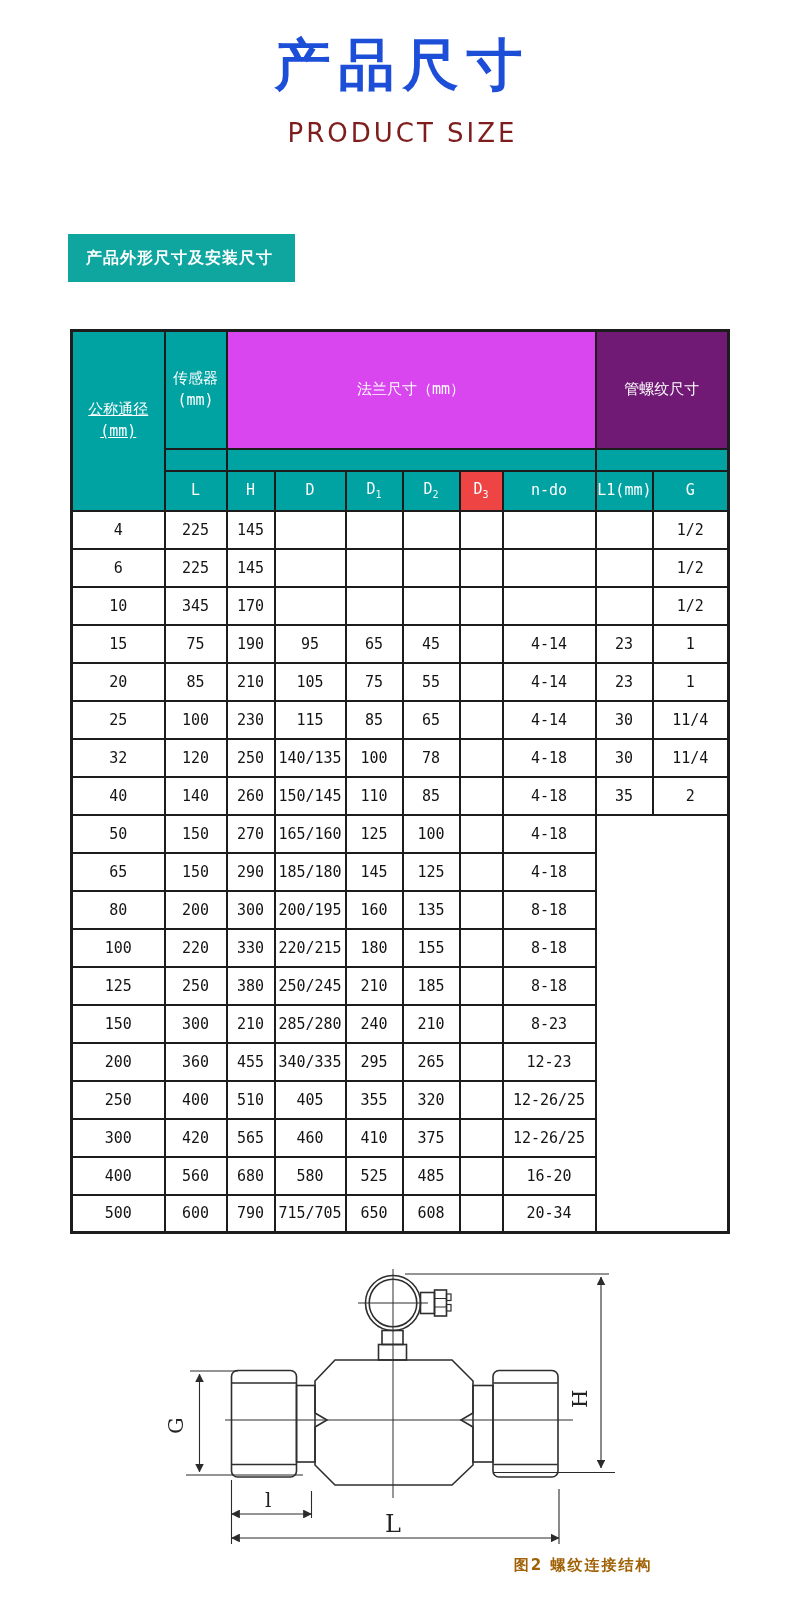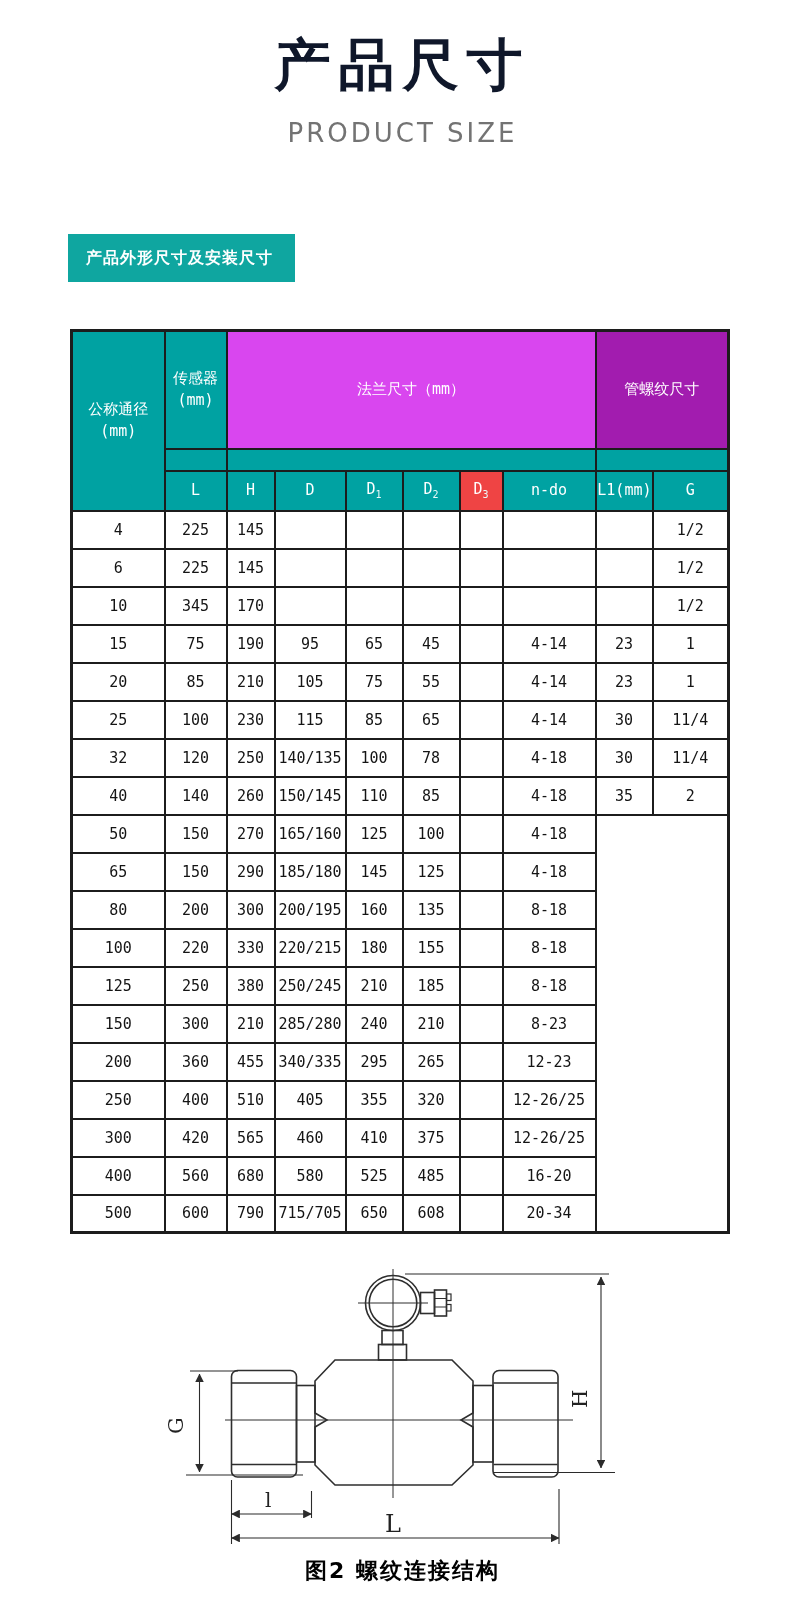--- a/index.html
+++ b/index.html
@@ -9,26 +9,26 @@
     font-family: "DejaVu Sans", "Liberation Sans", sans-serif;
     color: #111;
     position: relative;
     overflow: hidden;
   }
 
   
   .title-block { text-align: center; padding-top: 28px; }
   .page-title {
     font-size: 56px; font-weight: 700; letter-spacing: 8px;
-    color: #0f172a;
+    color: #1d4ed8;
   }
   .page-subtitle {
     margin-top: 14px;
     font-size: 26px; font-weight: 400; letter-spacing: 3px;
-    color: #737373;
+    color: #7f1d1d;
   }
 
   
   .section-banner {
     display: inline-block;
     margin: 86px 0 0 68px;
     background: var(--banner, #0fa6a0);
     color: #ffffff;
     font-size: 16px; font-weight: 700;
     line-height: 48px;
@@ -69,24 +69,24 @@
     font-size: 15px;
     color: #141414;
     background: #ffffff;
   }
   .merged-cell { background: #ffffff; }
 
   
   .figure-wrap { width: 500px; margin: 12px auto 0 auto; }
   .figure-wrap svg { display: block; }
   .figure-caption {
-    text-align: center;
-    font-size: 22px; font-weight: 700;
+    text-align: right;
+    font-size: 15px; font-weight: 700;
     letter-spacing: 2px;
-    color: #000000;
+    color: #a16207;
     margin-top: 8px;
   }
   .dim-label {
     font-family: "DejaVu Serif", "Liberation Serif", serif;
     fill: #222;
   }
 </style>
 </head>
 <body>
 
@@ -107,30 +107,30 @@
     <col style="width:71px">
       <col style="width:57px">
       <col style="width:57px">
     <col style="width:43px">
       <col style="width:93px">
       <col style="width:57px">
     <col style="width:76px">
   </colgroup>
   <thead>
     <tr class="hdr-top">
-      <th rowspan="3" style="background: rgb(0, 162, 162);">
+      <th rowspan="3" style="background: rgb(0, 162, 162); text-decoration: underline;">
         <span>公称通径</span><br>
         <span>(mm)</span>
       </th>
       <th style="background: rgb(0, 162, 162);">
         <span>传感器</span><br>
         <span>(mm)</span>
       </th>
       <th colspan="6" style="background: #d946ef;">法兰尺寸（mm）</th>
-      <th colspan="2" style="background: #a21caf;">管螺纹尺寸</th>
+      <th colspan="2" style="background: #701a75;">管螺纹尺寸</th>
     </tr>
     <tr class="hdr-thin">
       <th style="background: rgb(0, 162, 162);"></th>
       <th colspan="6" style="background: rgb(0, 162, 162);"></th>
       <th colspan="2" style="background: rgb(0, 162, 162);"></th>
     </tr>
     <tr class="hdr-sub" id="subheader-row">
         <th style="background: rgb(0, 162, 162);">L</th>
         <th style="background: rgb(0, 162, 162);">H</th>
         <th style="background: rgb(0, 162, 162);">D</th>

